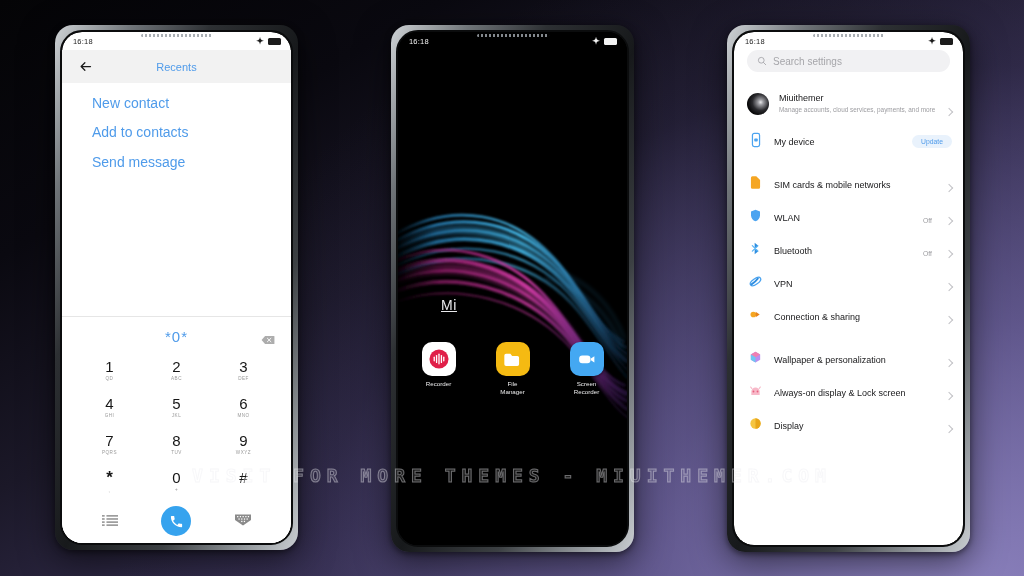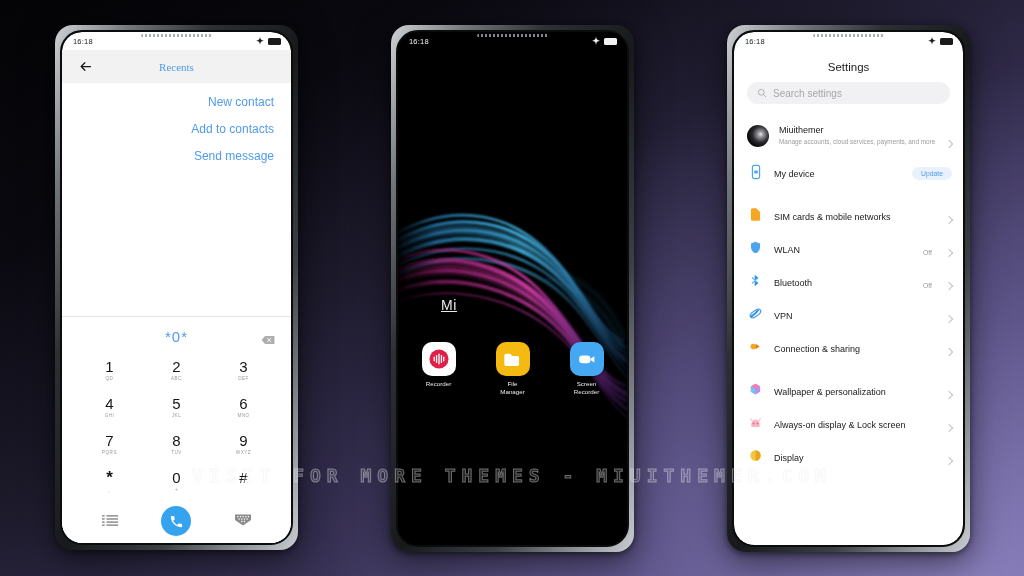--- a/index.html
+++ b/index.html
@@ -53,30 +53,30 @@
   .sb-light { color: #1c1c1c; }
   .sb-light .sb-batt { background: #1c1c1c; }
   .sb-dark  { color: #f2f2f2; }
   .sb-dark  .sb-batt { background: #f2f2f2; }
 
   
   #phone-left .screen { background: #ffffff; }
   .dial-top { background: #f2f2f2; flex: none; }
   .dial-header {
     height: 33px; display: flex; align-items: center; padding: 0 16px;
-    background: #f2f2f2; position: relative; font-family: Liberation Serif, serif;
+    background: #f2f2f2; position: relative;
   }
   .back-arrow { width: 15px; height: 15px; }
   .dial-title {
     position: absolute; left: 0; right: 0; text-align: center;
     font-size: 11px; color: #4f9bea; pointer-events: none;
   }
   .dial-actions { background: #fff; padding: 6px 0 10px; flex: none; }
   .dial-action {
-    padding: 7px 17px; font-size: 12px; color: #4f9bea; line-height: 1.1; text-align: right;
+    padding: 7px 30px; font-size: 14px; color: #4f9bea; line-height: 1.1;
   }
   .dial-spacer { flex: 1 1 auto; background: #fff; }
   .keypad-card {
     flex: none; background: #fff; border-top: 1px solid #e6e6e6;
     padding: 6px 0 0;
   }
   .num-row {
     height: 26px; display: flex; align-items: center; justify-content: center;
     position: relative;
   }
@@ -434,21 +434,20 @@
       <div class="screen">
 
         <div class="statusbar sb-light">
           <span>16:18</span>
           <span class="sb-right">
             <span class="sb-plus">✦</span>
             <span class="sb-batt"></span>
           </span>
         </div>
 
-        <div class="set-title">Settings</div>
 
         <div class="searchbar">
           <span>
             <svg viewBox="0 0 16 16" width="10" height="10">
                 <circle cx="6.8" cy="6.8" r="4.6" fill="none" stroke="#a6a6aa" stroke-width="1.4"></circle>
                 <line x1="10.4" y1="10.4" x2="14" y2="14" stroke="#a6a6aa" stroke-width="1.4" stroke-linecap="round"></line>
               </svg>
           </span>
           <span class="search-ph">Search settings</span>
         </div>

